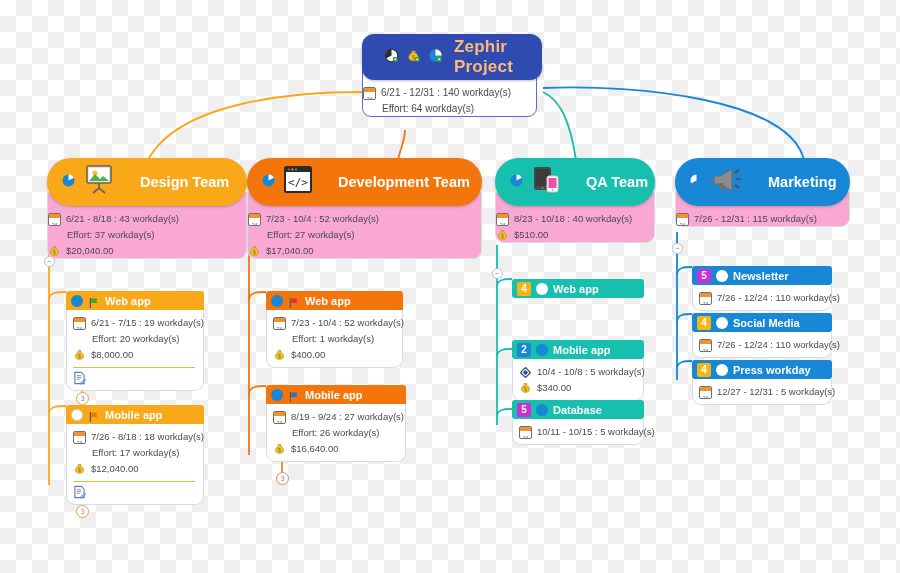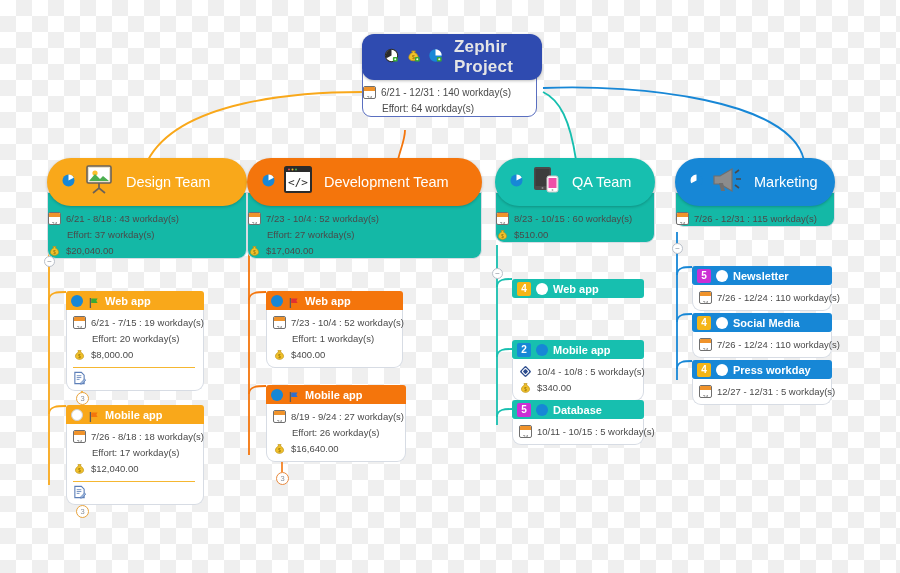--- a/index.html
+++ b/index.html
@@ -34,21 +34,21 @@
     border-radius: 12px;
     height: 46px;
     display: flex;
     align-items: center;
     justify-content: center;
     gap: 7px;
     padding: 0 22px;
     box-shadow: 0 1px 3px rgba(0,0,0,.25);
   }
   .root-title {
-    color: #e5e5e5;
+    color: #fdba74;
     font-size: 17px;
     font-weight: bold;
     letter-spacing: .2px;
     margin-left: 4px;
   }
   .root-body {
     position: relative;
     margin-top: -10px;
     padding-top: 14px;
     border: 1px solid #5a6fc0;
@@ -65,29 +65,29 @@
     height: 48px;
     display: flex;
     align-items: center;
     padding: 0 20px 0 14px;
     gap: 6px;
     box-shadow: 0 1px 3px rgba(0,0,0,.22);
   }
   .team-title {
     color: #ffffff;
     font-size: 14.5px;
-    font-weight: normal;
-    margin-left: 4px;
+    font-weight: bold;
+    margin-left: 18px;
     white-space: nowrap;
   }
   .team-body {
     position: relative;
     margin-top: -14px;
     padding-top: 18px;
-    background: #14b8a6;
+    background: #f9a8d4;
     border-radius: 0 0 9px 9px;
     border: 1px solid #d7dce4;
   }
 
   
   .task { position: absolute; }
   .task-head {
     position: relative;
     z-index: 2;
     height: 19px;
@@ -106,21 +106,21 @@
   .task-body {
     background: #fff;
     border-radius: 0 0 9px 9px;
     border: 1px solid #d7dce4;
     border-top: none;
     padding: 5px 8px 5px 6px;
   }
   .task-head.squared { border-radius: 3px; }
 
   
-  .row { display: flex; align-items: center; gap: 5px; line-height: 14px; }
+  .row { display: flex; align-items: flex-end; gap: 5px; line-height: 14px; }
   .row + .row { margin-top: 1px; }
   .info-text {
     font-size: 9.5px;
     color: #4a4a4a;
     white-space: nowrap;
     padding-top: 1px;
   }
   .info-text.indent { margin-left: 19px; }
   .big .info-text { font-size: 10px; }
 
@@ -510,21 +510,21 @@
           <rect x="17" y="11" width="11" height="16" rx="2" fill="#ffffff" stroke="#c9c9c9" stroke-width="1"></rect>
           <rect x="18.5" y="13" width="8" height="10" fill="#ef4fa8"></rect>
           <circle cx="22.5" cy="25" r=".9" fill="#b0b0b0"></circle>
         </svg>
       </span>
       <span class="team-title">QA Team</span>
     </div>
     <div class="team-body">
       <div class="row">
         <span class="cal"></span>
-        <span class="info-text">8/23 - 10/15 : 60 workday(s)</span>
+        <span class="info-text">8/23 - 10/18 : 40 workday(s)</span>
       </div>
       <div class="row">
         <span class="money">
           <svg width="13" height="14" viewBox="0 0 16 16">
             <path d="M6 2.6h4l-1 1.8c2.4.9 4 3 4 5.2 0 2.3-2.2 3.8-5 3.8s-5-1.5-5-3.8c0-2.2 1.6-4.3 4-5.2z" fill="#f0c02a" stroke="#b98d10" stroke-width=".8"></path>
             <text x="8" y="11.6" font-size="5.6" text-anchor="middle" fill="#8a6a08" font-family="sans-serif">$</text>
           </svg>
         </span>
         <span class="info-text">$510.00</span>
       </div>
@@ -576,21 +576,21 @@
       <span class="task-title">Database</span>
     </div>
     <div class="task-body">
       <div class="row">
         <span class="cal"></span>
         <span class="info-text">10/11 - 10/15 : 5 workday(s)</span>
       </div>
     </div>
   </div>
 
-  <div class="node" id="team-marketing" style="left:675px; top:158px; width:160px;">
+  <div class="node" id="team-marketing" style="left:675px; top:158px; width:175px;">
     <div class="team-head" style="background:#1787d6;">
       <span class="ico">
         <svg width="15" height="15" viewBox="0 0 16 16">
           <circle cx="8" cy="8" r="6.4" fill="#1787d6"></circle>
           <path d="M8 8 L8 1.6 A6.4 6.4 0 0 0 2.3 10.8 Z" fill="#ffffff"></path>
         </svg>
       </span>
       <span class="ico">
         <svg width="34" height="28" viewBox="0 0 34 28">
           <path d="M4 10 h6 l12-7 v22 l-12-7 h-6 z" fill="#8c8c8c" stroke="#6f6f6f" stroke-width="1.2"></path>

